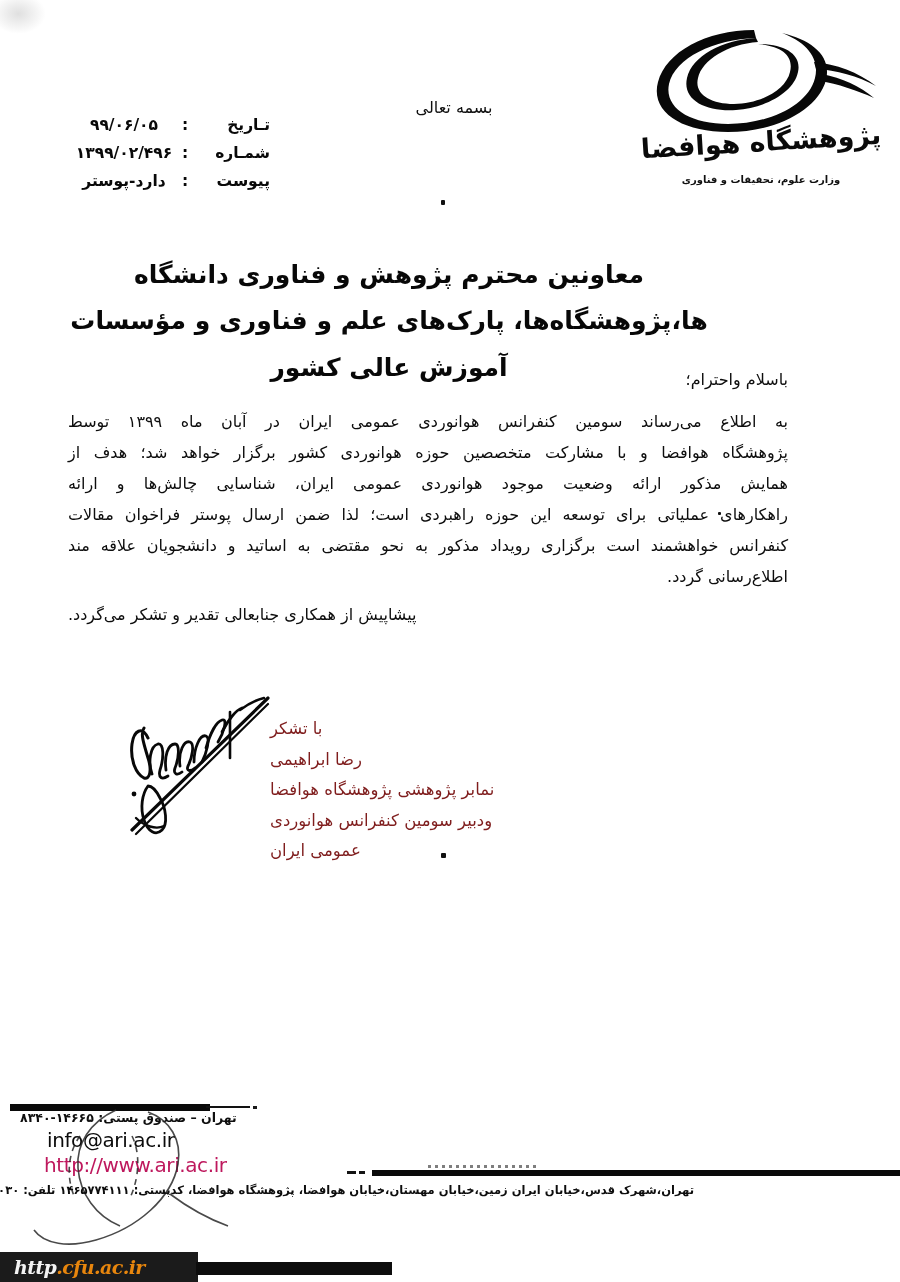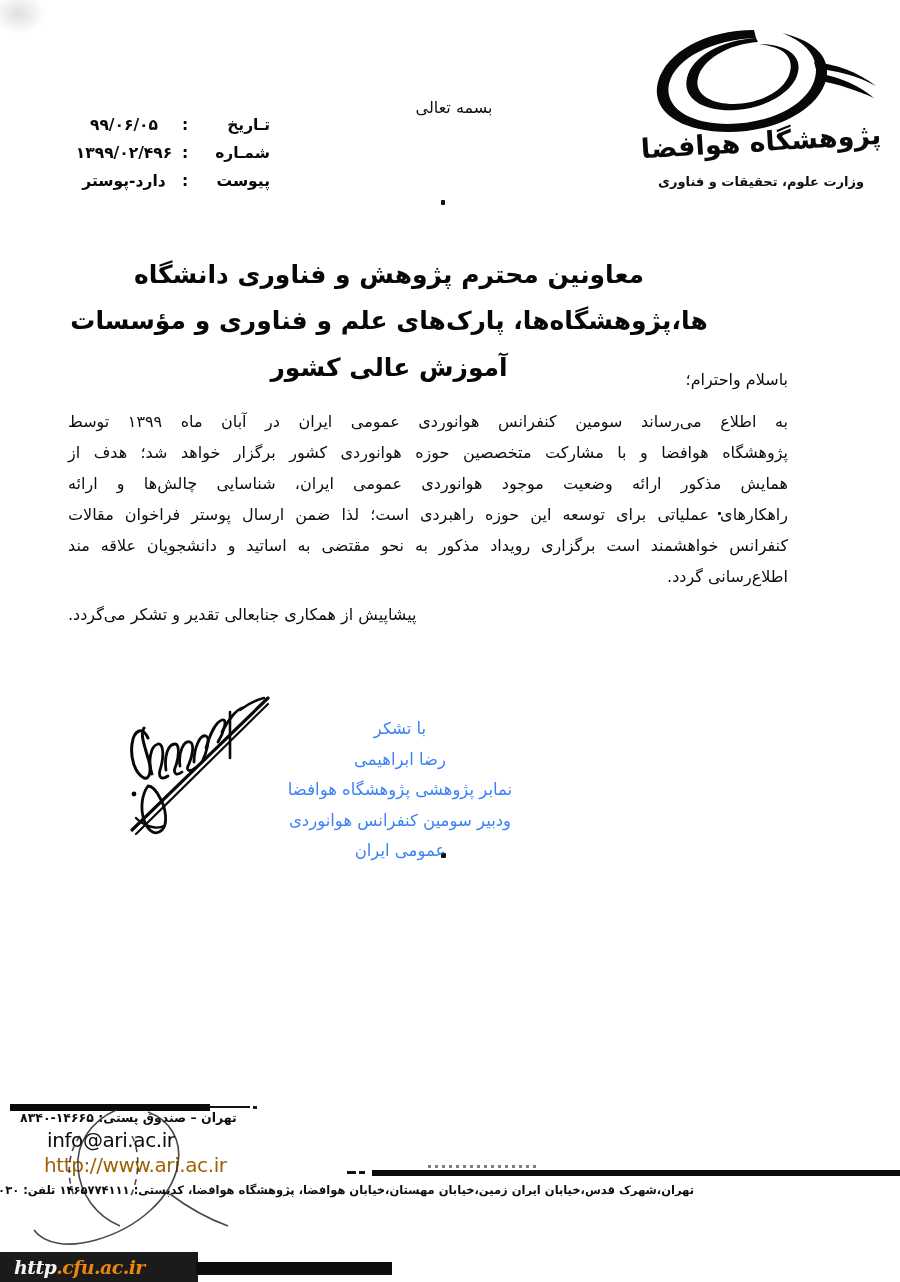--- a/index.html
+++ b/index.html
@@ -55,21 +55,21 @@
     font-weight: bold;
     color: #0a0a0a;
     letter-spacing: -0.5px;
     transform: rotate(-3.5deg);
   }
   .logo-ministry {
     position: absolute;
     right: 0;
     left: 0;
     top: 152px;
-    font-size: 13px;
+    font-size: 10px;
     font-weight: bold;
     color: #101010;
   }
 
   
   .besmeh {
     position: absolute;
     left: 384px;
     top: 98px;
     width: 140px;
@@ -165,24 +165,24 @@
     text-align: left;
     padding-right: 120px;
   }
 
   
   .sign-block {
     position: absolute;
     right: 370px;
     top: 714px;
     width: 260px;
-    text-align: center;
+    text-align: left;
     font-size: 16.5px;
     line-height: 1.85;
-    color: #3b82f6;
+    color: #7f1d1d;
   }
   .sign-ink {
     position: absolute;
     left: 118px;
     top: 682px;
     width: 170px;
     height: 170px;
     pointer-events: none;
   }
 
@@ -274,21 +274,21 @@
     font-size: 20px;
     color: #0b0b0b;
     direction: ltr;
     letter-spacing: -0.4px;
   }
   .footer-url {
     position: absolute;
     left: 44px;
     top: 1153px;
     font-size: 20px;
-    color: #a16207;
+    color: #be185d;
     direction: ltr;
     letter-spacing: -0.4px;
   }
   .footer-address {
     position: absolute;
     right: 206px;
     top: 1183px;
     width: 680px;
     text-align: right;
     font-size: 11.5px;

